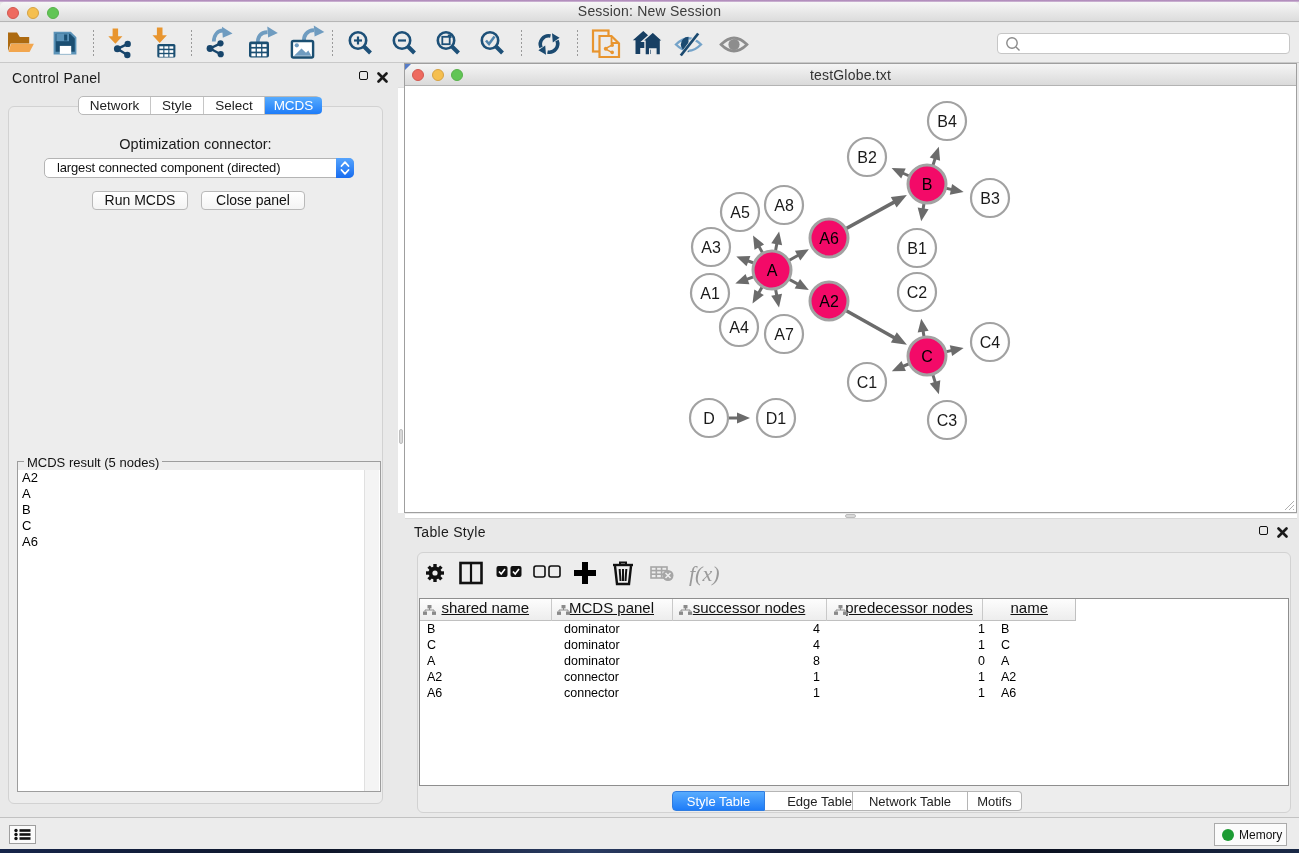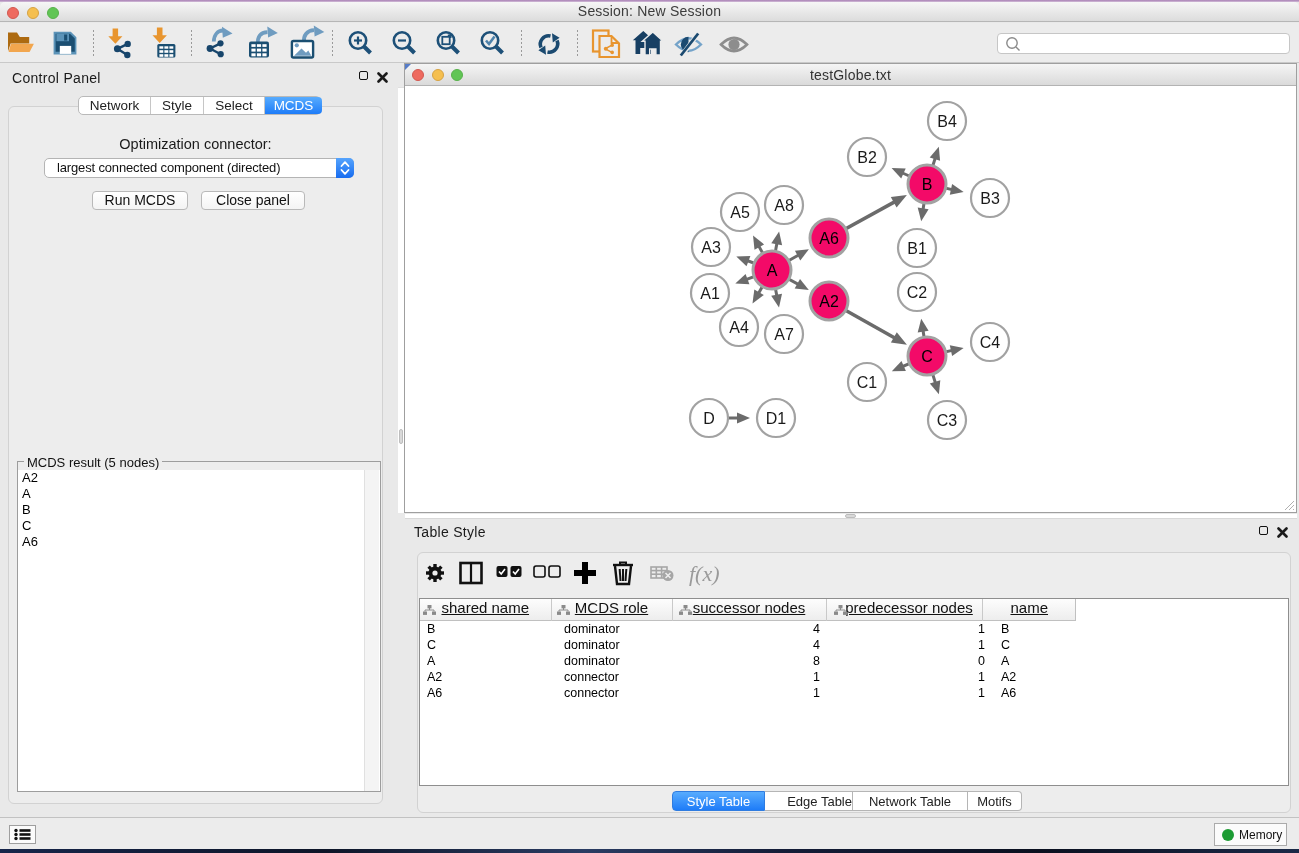--- a/index.html
+++ b/index.html
@@ -493,21 +493,21 @@
       </div>
       <div class="thcell" style="left:131.5px;width:121px;">
         <svg width="13" height="12" style="position:absolute;left:5px;top:6px">
             <g fill="#8a8a8a">
               <rect x="4.5" y="0" width="4" height="3.4"></rect>
               <rect x="0" y="6.5" width="4" height="3.4"></rect>
               <rect x="9" y="6.5" width="4" height="3.4"></rect>
               <path d="M6.5 3 L6.5 5 M2 6.5 L2 5 L11 5 L11 6.5" stroke="#8a8a8a" fill="none"></path>
             </g>
           </svg>
-        <span>MCDS role</span>
+        <span>MCDS panel</span>
       </div>
       <div class="thcell" style="left:252.5px;width:154px;">
         <svg width="13" height="12" style="position:absolute;left:6px;top:6px">
             <g fill="#8a8a8a">
               <rect x="4.5" y="0" width="4" height="3.4"></rect>
               <rect x="0" y="6.5" width="4" height="3.4"></rect>
               <rect x="9" y="6.5" width="4" height="3.4"></rect>
               <path d="M6.5 3 L6.5 5 M2 6.5 L2 5 L11 5 L11 6.5" stroke="#8a8a8a" fill="none"></path>
             </g>
           </svg>

